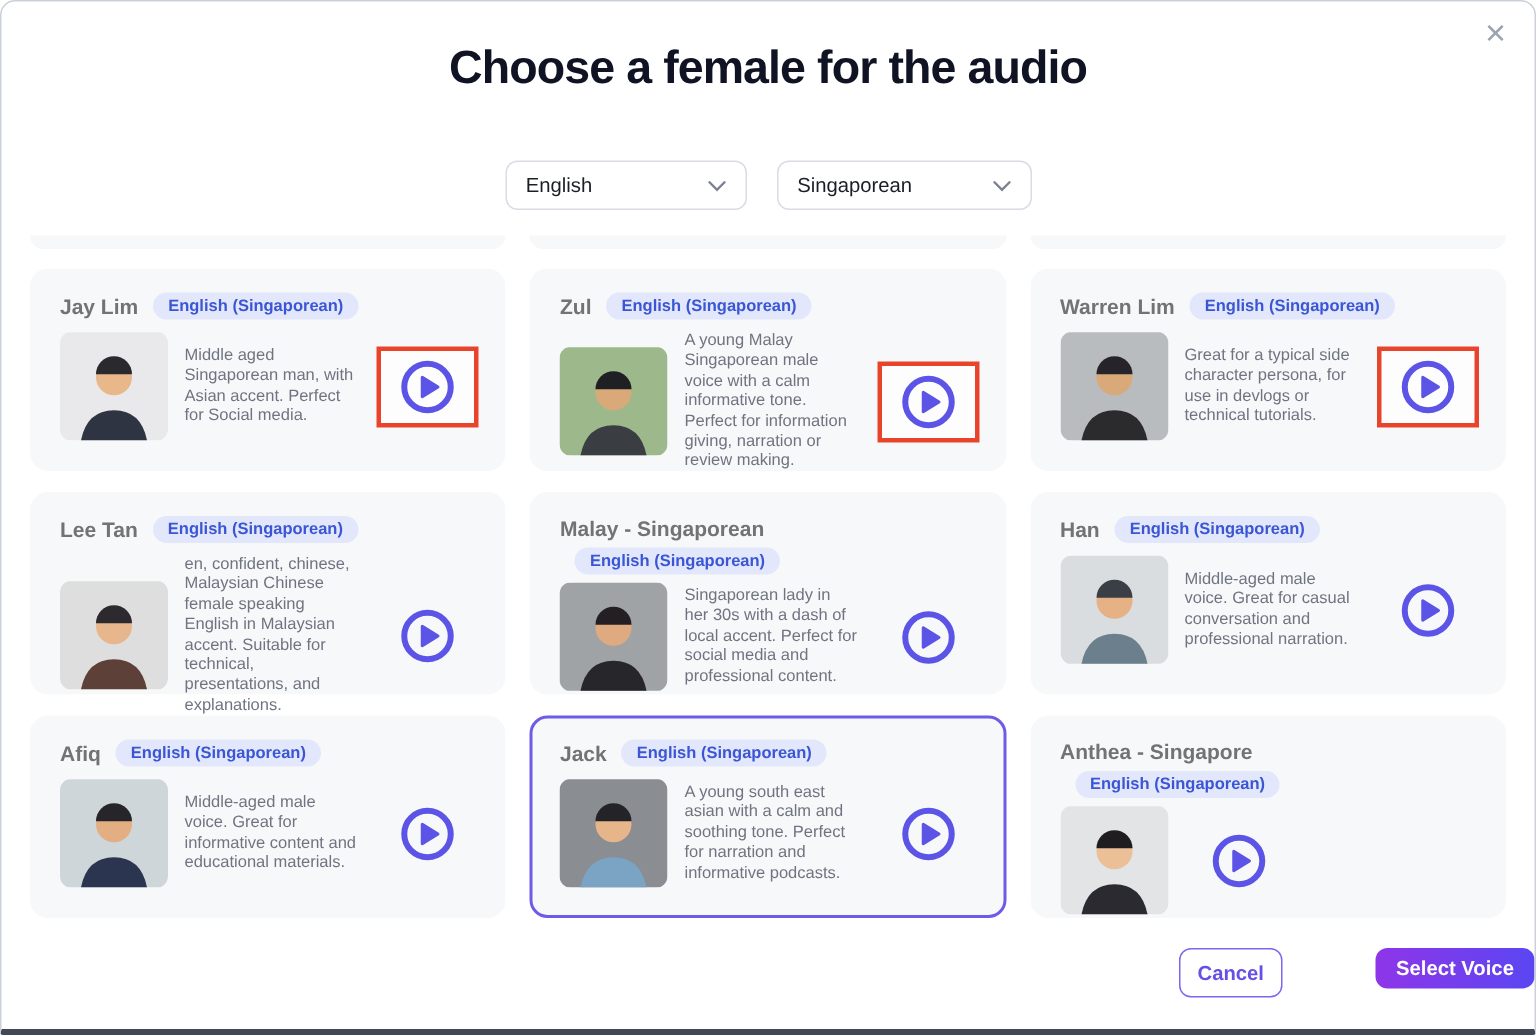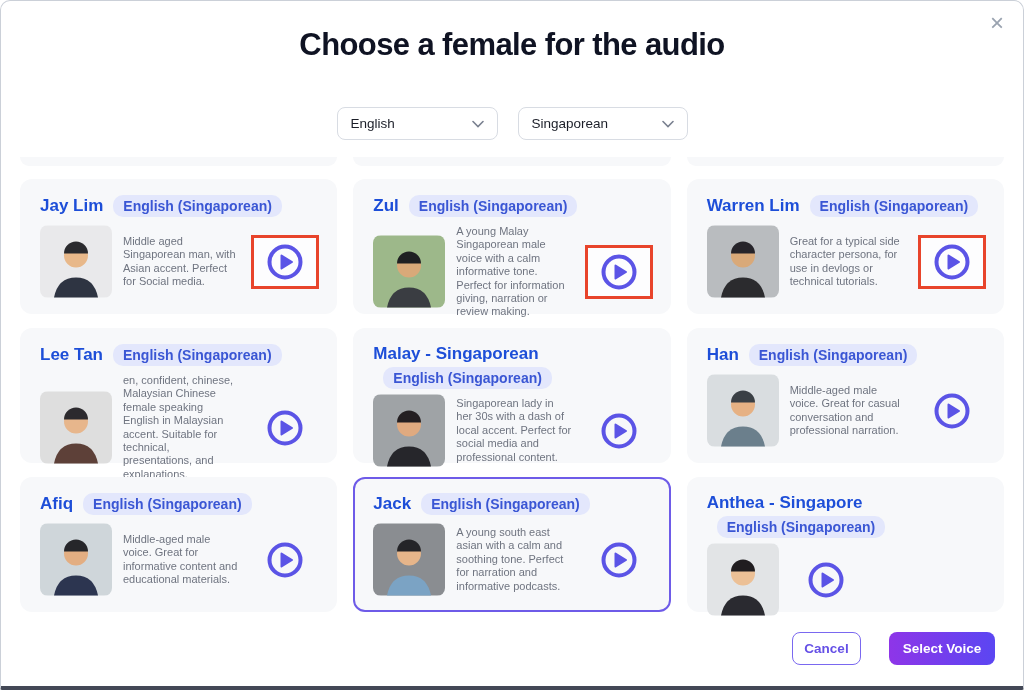--- a/index.html
+++ b/index.html
@@ -42,48 +42,49 @@
     display:grid; grid-template-columns:1fr 1fr 1fr; gap:14px 16px;
     padding:0 19px; margin-top:13px;
   }
   .card {
     height:135px; background:#f7f8fa; border-radius:12px; border:2px solid transparent;
     padding:14px 14px 10px 18px; cursor:pointer;
   }
   .card.selected { border-color:#6e5be8; }
   .card-head { display:flex; align-items:center; gap:10px; }
   .card-head.stack { display:block; }
-  .vname { font-size:17px; font-weight:700; color:#1d4ed8; white-space:nowrap; }
+  .vname { font-size:14px; font-weight:700; color:#737373; white-space:nowrap; }
   .badge {
-    display:inline-block; background:#e3e7fc; color:#3a56d4; font-size:14px;
+    display:inline-block; background:#e3e7fc; color:#3a56d4; font-size:11px;
     font-weight:600; padding:3px 10px; border-radius:10px; white-space:nowrap;
   }
   .card-head.stack .badge { margin:3px 0 0 10px; }
 
   .card-body { display:flex; align-items:center; margin-top:8px; gap:11px; }
   .avatar { width:72px; height:73px; border-radius:8px; flex:0 0 auto; display:block; }
   .card-head.stack ~ .card-body, .card-body.tight { margin-top:5px; }
   .desc {
     flex:1 1 auto; font-size:11px; line-height:1.22; color:#6f7480; max-width:152px;
   }
   .play-col { width:72px; flex:0 0 auto; display:flex; justify-content:center; }
   .play-wrap { padding:5px 12px; border:3px solid #e8442b00; display:flex; }
   .play-wrap.annotated { border-color:#e8442b; background:#fdfdfe; }
   .play-btn { background:none; border:none; cursor:pointer; width:38px; height:38px; padding:0; display:block; }
   .play-btn svg { width:38px; height:38px; display:block; }
 
-  .footer { position:absolute; right:28px; bottom:21px; display:flex; gap:28px; }
+  .footer { position:absolute; right:0; bottom:21px; display:flex; gap:18px; }
   .btn-cancel {
     width:69px; height:33px; background:#fff; border:1.5px solid #7a68f0; border-radius:8px;
     color:#6550e6; font-size:13.5px; font-weight:600; cursor:pointer; font-family:inherit;
   }
   .btn-select {
-    width:106px; height:33px; border:none; border-radius:8px; color:#fff;
+    width:106px; height:27px; border:none; border-radius:8px; color:#fff;
     font-size:13.5px; font-weight:700; cursor:pointer; font-family:inherit;
     background:linear-gradient(90deg,#8e35e8,#5b46f2);
+    margin-left:44px;
   }
 </style>
 </head>
 <body>
 
 <div class="modal">
 
   <button class="close-btn">×</button>
 
   <h1 class="title">Choose a female for the audio</h1>

